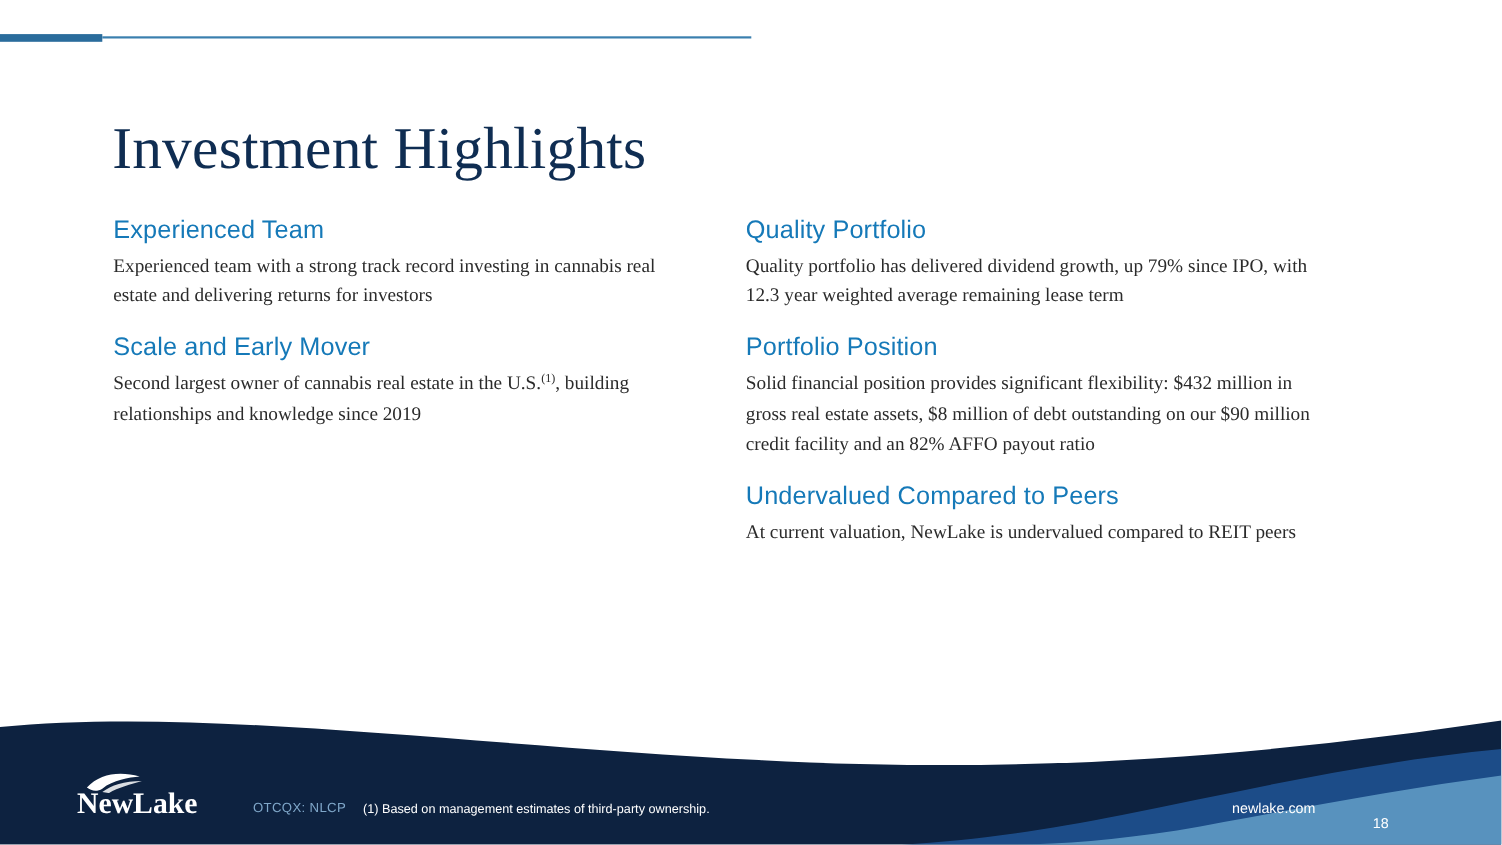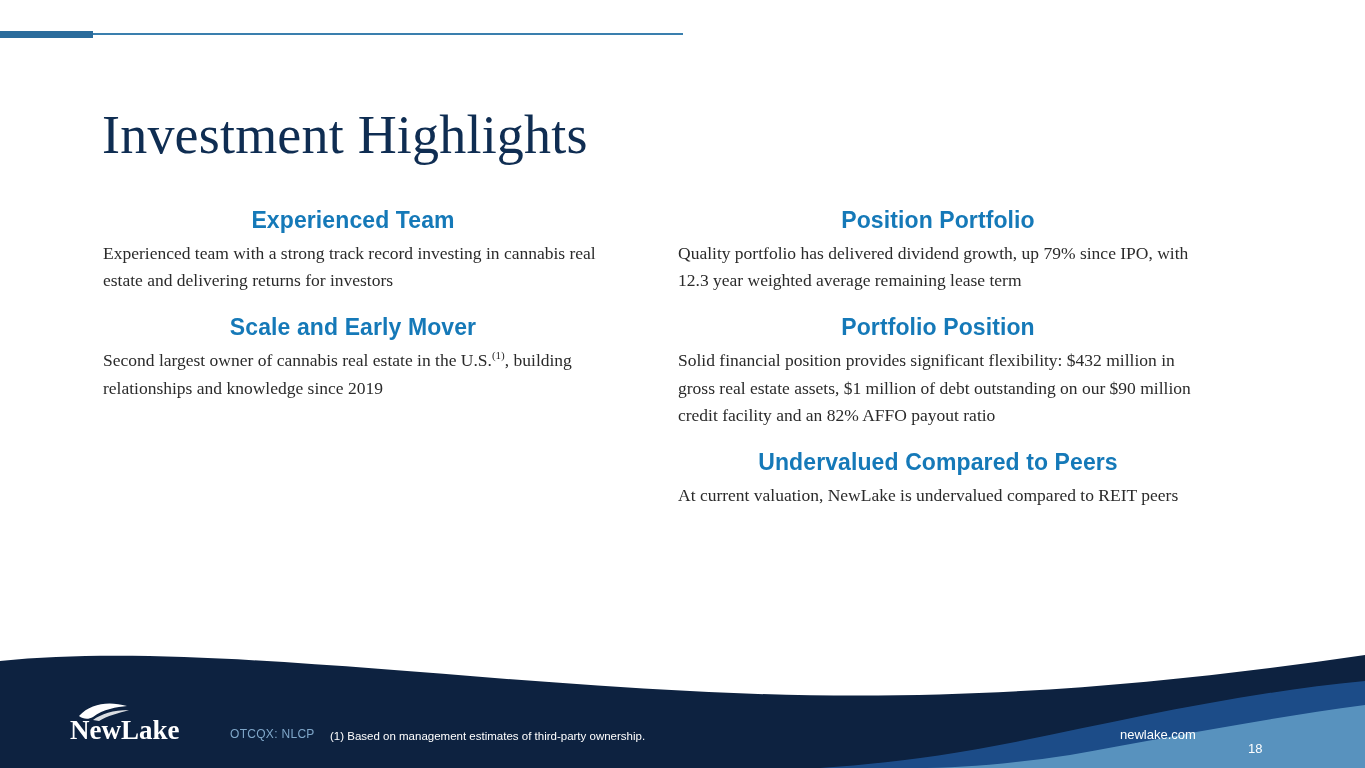--- a/index.html
+++ b/index.html
@@ -59,26 +59,25 @@
     top: 0;
   }
   .col-left  { left: 103px; width: 500px; }
   .col-right { left: 678px; width: 520px; }
 
   .block { margin-bottom: 19px; }
   .block:last-child { margin-bottom: 0; }
 
   .block-heading {
     font-size: 23px;
-    font-weight: bold;
+    font-weight: normal;
     color: #1579b8;
-    margin: 12px 0 5px 0;
+    margin: 0 0 5px 0;
     line-height: 1.2;
     letter-spacing: 0.1px;
-    text-align: center;
   }
   .block-body {
     font-size: 17.5px;
     font-weight: 400;
     color: #2b2b2b;
     line-height: 1.59;
     margin: 0;
     font-family: Liberation Serif, serif;
   }
   .block-body sup {
@@ -173,27 +172,27 @@
     <div class="block">
       <h2 class="block-heading">Scale and Early Mover</h2>
       <p class="block-body"><span>Second largest owner of cannabis real estate in the U.S.</span><sup>(1)</sup><span>, building relationships and knowledge since 2019</span></p>
     </div>
 
   </div>
 
   <div class="col col-right">
 
     <div class="block">
-      <h2 class="block-heading">Position Portfolio</h2>
+      <h2 class="block-heading">Quality Portfolio</h2>
       <p class="block-body">Quality portfolio has delivered dividend growth, up 79% since IPO, with 12.3 year weighted average remaining lease term</p>
     </div>
 
     <div class="block">
       <h2 class="block-heading">Portfolio Position</h2>
-      <p class="block-body">Solid financial position provides significant flexibility: $432 million in gross real estate assets, $1 million of debt outstanding on our $90 million credit facility and an 82% AFFO payout ratio</p>
+      <p class="block-body">Solid financial position provides significant flexibility: $432 million in gross real estate assets, $8 million of debt outstanding on our $90 million credit facility and an 82% AFFO payout ratio</p>
     </div>
 
     <div class="block">
       <h2 class="block-heading">Undervalued Compared to Peers</h2>
       <p class="block-body">At current valuation, NewLake is undervalued compared to REIT peers</p>
     </div>
 
   </div>
 
 </div>

